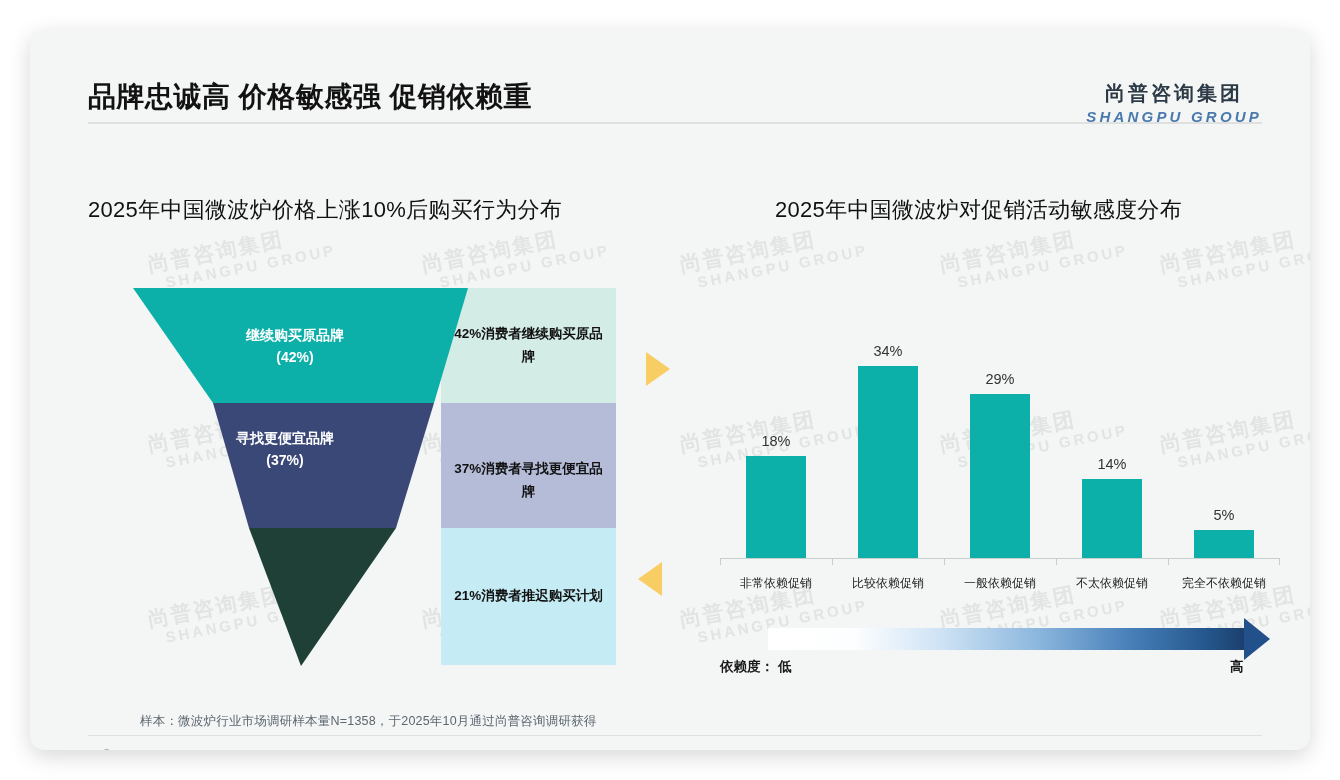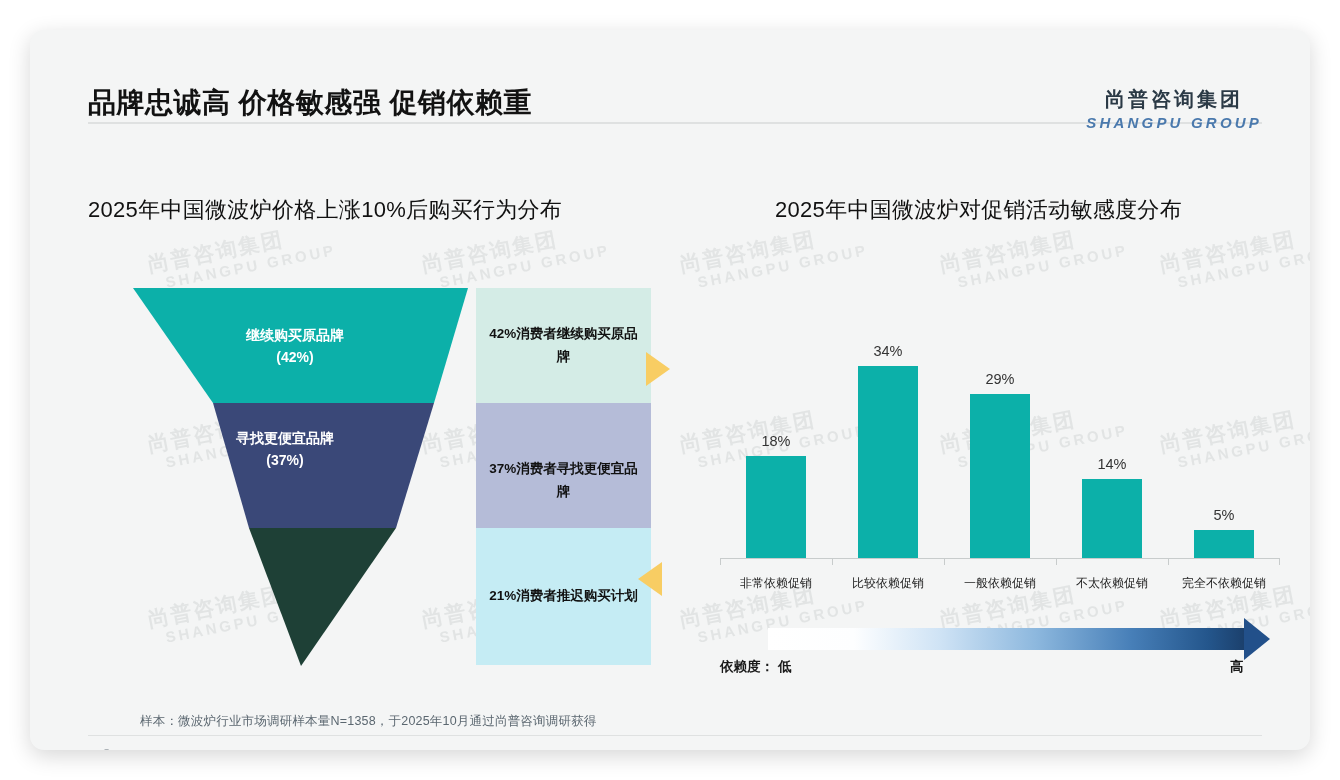--- a/index.html
+++ b/index.html
@@ -28,21 +28,21 @@
     font-weight: 700;
     white-space: nowrap;
     line-height: 1.15;
     opacity: .95;
   }
   .wm .cn { font-size: 21px; letter-spacing: 2px; display:block; }
   .wm .en { font-size: 15px; letter-spacing: 3px; display:block; padding-left: 14px;}
 
   
   .header {
-    position: absolute; left: 0; top: 6px; width: 100%; height: 92px; z-index: 5; text-decoration: underline;
+    position: absolute; left: 0; top: 0; width: 100%; height: 92px; z-index: 5; text-decoration: underline;
   }
   .slide-title {
     position: absolute; left: 58px; top: 48px;
     font-size: 28px; font-weight: 700; color: #121212; letter-spacing: .5px;
   }
   .logo { position: absolute; right: 48px; top: 50px; text-align: center; }
   .logo-cn { font-size: 20px; font-weight: 700; color: #2b3a46; letter-spacing: 3px; }
   .logo-en {
     font-size: 15px; font-weight: 700; font-style: italic; color: #4a79ad;
     letter-spacing: 3.2px; margin-top: 1px;
@@ -56,21 +56,21 @@
   .panel-title {
     position: absolute; font-size: 22px; font-weight: 400; color: #111; z-index: 5;
     letter-spacing: .3px;
   }
   #title-left  { left: 58px;  top: 165px; }
   #title-right { left: 745px; top: 165px; }
 
   
   .funnel-wrap { position: absolute; left: 0; top: 0; width: 660px; height: 720px; z-index: 4; }
   .info-box {
-    position: absolute; left: 446px; width: 175px;
+    position: absolute; left: 411px; width: 175px;
     display: flex; align-items: center; justify-content: center;
     text-align: center; font-size: 13.5px; font-weight: 700; color: #111;
     line-height: 1.7; padding: 20px 10px;
   }
   #info-0 { top: 258px;  height: 115px; background: #d4ece6; }
   #info-1 { top: 373px;  height: 156px; background: #b5bcd8; }
   #info-2 { top: 498px;  height: 137px; background: #c5ecf4; }
 
   .funnel-label {
     position: absolute; text-align: center; color: #ffffff;

